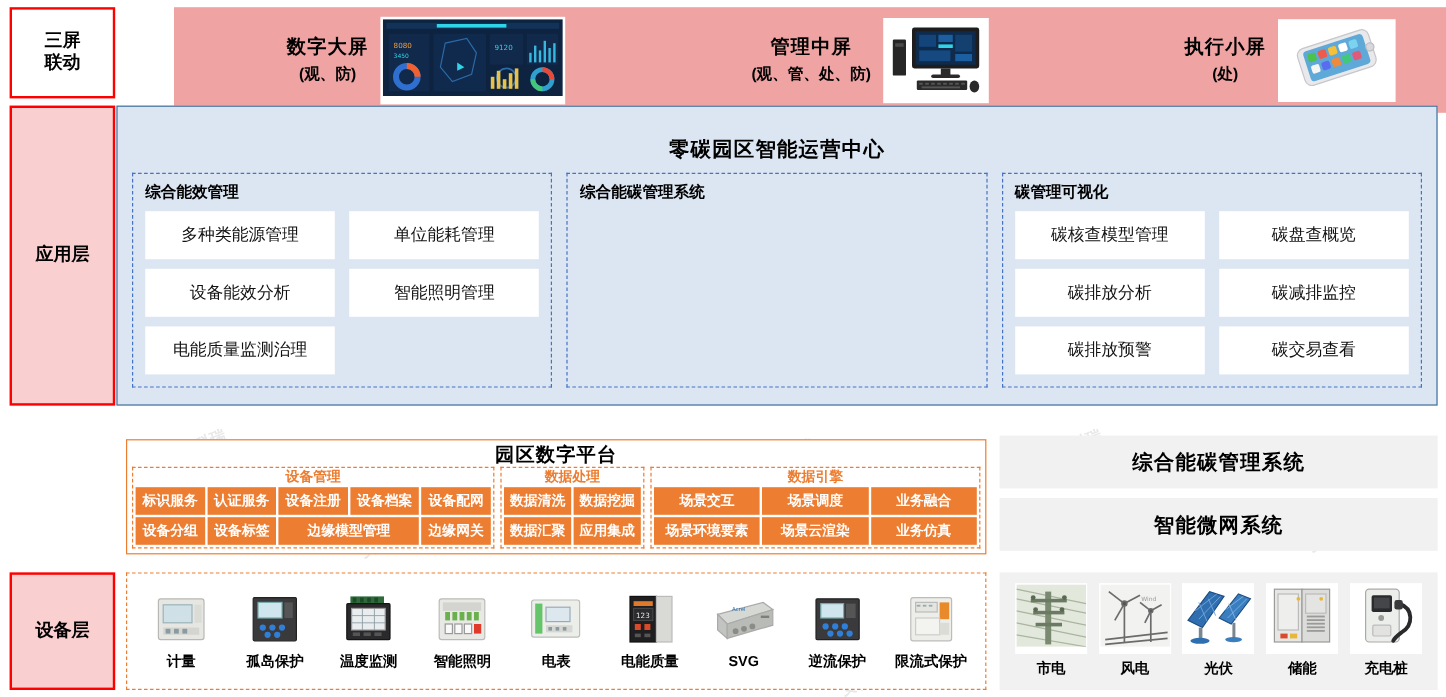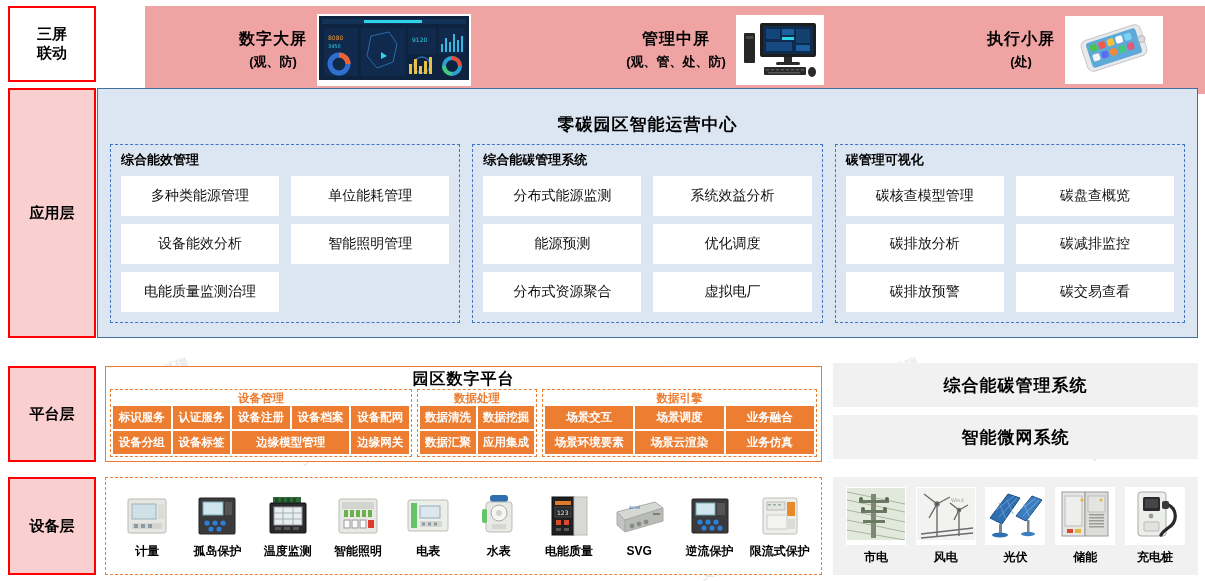--- a/index.html
+++ b/index.html
@@ -108,23 +108,20 @@
   <div class="wm" style="left:300px;top:445px;">安科瑞</div>
   <div class="wm" style="left:1090px;top:440px;">安科瑞</div>
   <div class="wm" style="left:700px;top:560px;">安科瑞</div>
 
   <div class="rail white" style="top:6px;height:76px;font-size:15px;">
     <span style="white-space:pre-line;">三屏
 联动</span>
   </div>
   <div class="rail" style="top:88px;height:250px;font-size:15px;">
     <span>应用层</span>
-  </div>
-  <div class="rail" style="top:366px;height:96px;font-size:15px;">
-    <span>平台层</span>
   </div>
   <div class="rail" style="top:477px;height:98px;font-size:15px;">
     <span>设备层</span>
   </div>
 
   <div class="screens-band">
 
     <div class="screen-cell" style="width:340px;margin-left:40px;">
       <div class="screen-text">
         <div class="t1">数字大屏</div>
@@ -246,28 +243,20 @@
           <div class="app-cell">多种类能源管理</div>
           <div class="app-cell">单位能耗管理</div>
           <div class="app-cell">设备能效分析</div>
           <div class="app-cell">智能照明管理</div>
           <div class="app-cell">电能质量监测治理</div>
         </div>
       </div>
 
       <div class="app-group">
         <div class="app-group-title">综合能碳管理系统</div>
-        <div class="app-grid">
-          <div class="app-cell">分布式能源监测</div>
-          <div class="app-cell">系统效益分析</div>
-          <div class="app-cell">能源预测</div>
-          <div class="app-cell">优化调度</div>
-          <div class="app-cell">分布式资源聚合</div>
-          <div class="app-cell">虚拟电厂</div>
-        </div>
       </div>
 
       <div class="app-group">
         <div class="app-group-title">碳管理可视化</div>
         <div class="app-grid">
           <div class="app-cell">碳核查模型管理</div>
           <div class="app-cell">碳盘查概览</div>
           <div class="app-cell">碳排放分析</div>
           <div class="app-cell">碳减排监控</div>
           <div class="app-cell">碳排放预警</div>
@@ -430,31 +419,20 @@
         <rect x="17" y="28" width="22" height="6" fill="#d6d7d2"></rect>
         <g fill="#8a9aa2">
             <rect x="19" y="29.5" width="3" height="3"></rect>
             <rect x="25" y="29.5" width="3" height="3"></rect>
             <rect x="31" y="29.5" width="3" height="3"></rect>
           </g>
       </svg>
       <div class="dev-label">电表</div>
     </div>
 
-    <div class="dev-item">
-      <svg width="50" height="46" viewBox="0 0 50 46">
-        <rect x="16" y="2" width="18" height="7" rx="3" fill="#2f6fb0"></rect>
-        <rect x="12" y="9" width="26" height="30" rx="3" fill="#e8e9e4" stroke="#bbb"></rect>
-        <circle cx="25" cy="20" r="8" fill="#f5f6f2" stroke="#aaa"></circle>
-        <circle cx="25" cy="20" r="3" fill="#cfd6d0"></circle>
-        <rect x="18" y="31" width="14" height="5" fill="#d5d6d1"></rect>
-        <rect x="8" y="16" width="5" height="14" rx="2" fill="#63c46a"></rect>
-      </svg>
-      <div class="dev-label">水表</div>
-    </div>
 
     <div class="dev-item">
       <svg width="50" height="46" viewBox="0 0 50 46">
         <rect x="8" y="4" width="22" height="38" fill="#1f1f21" stroke="#111"></rect>
         <rect x="30" y="4" width="13" height="38" fill="#d9dad5" stroke="#bbb"></rect>
         <rect x="11" y="8" width="16" height="4" fill="#e07a2a"></rect>
         <rect x="11" y="14" width="16" height="10" fill="#2b2b2d" stroke="#444"></rect>
         <text x="13" y="22" fill="#e8e8e8" font-size="6" font-family="DejaVu Sans">123</text>
         <g fill="#d84a2a">
             <rect x="12" y="27" width="5" height="5"></rect>

